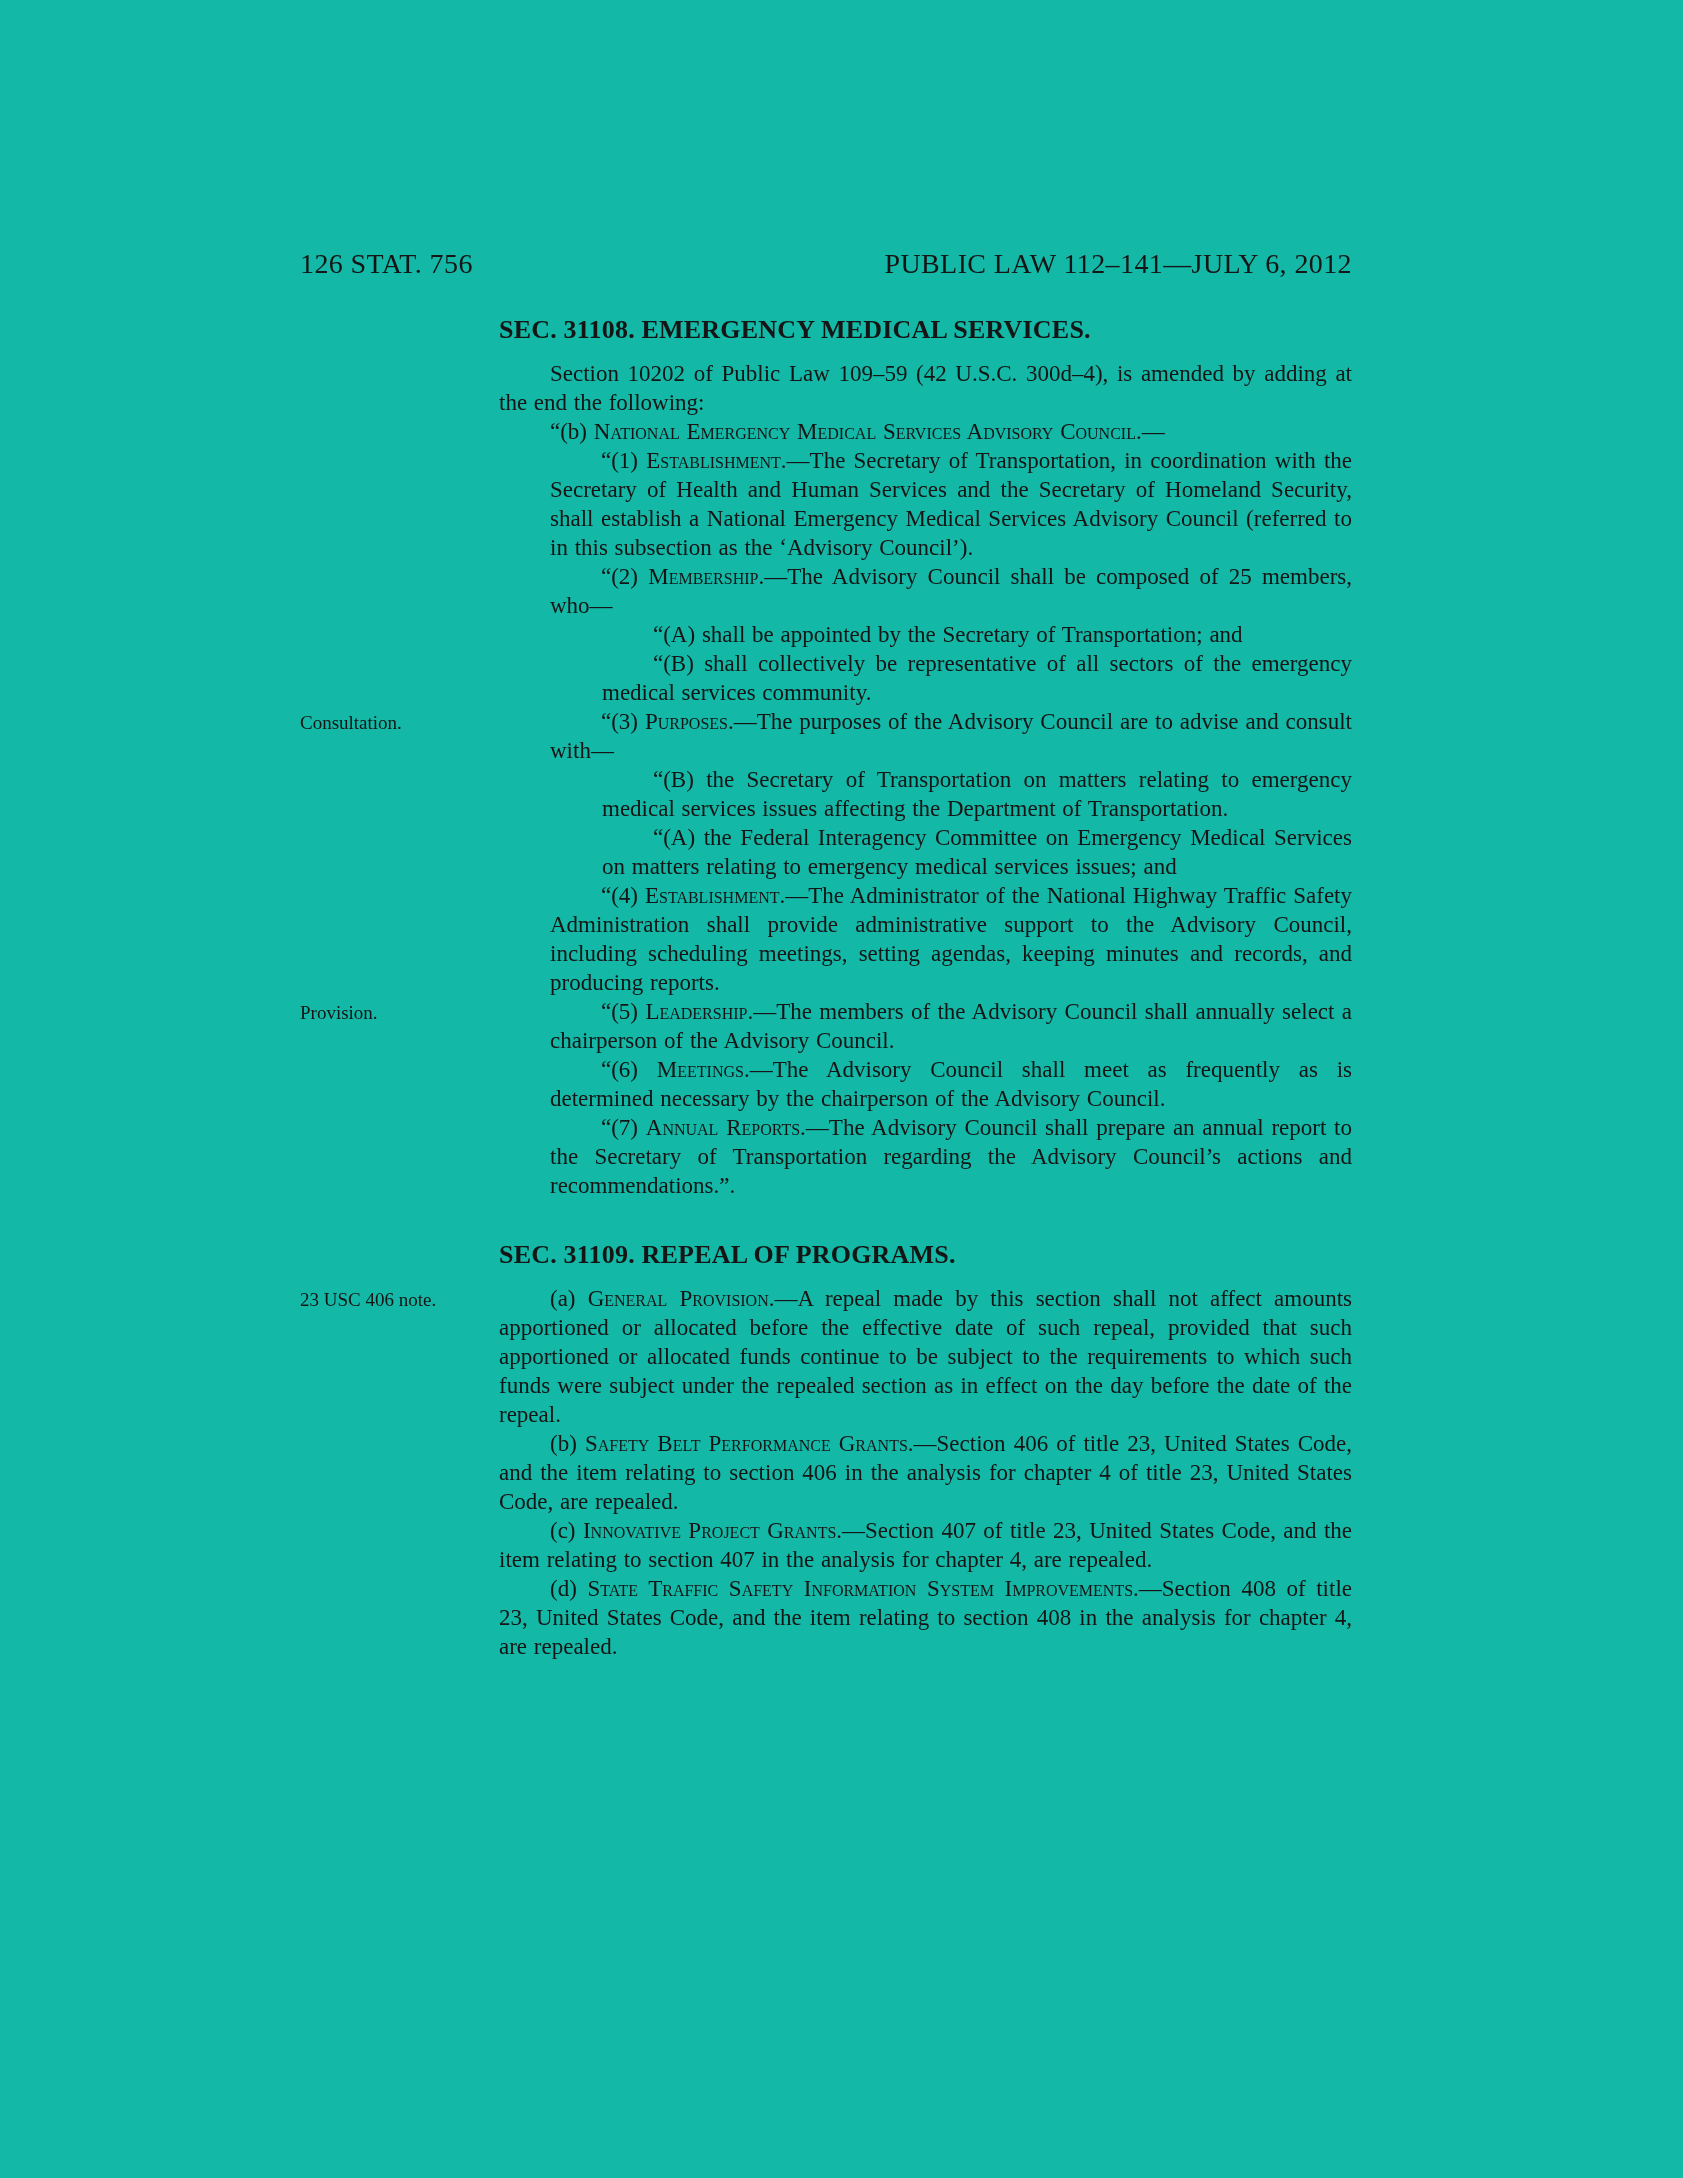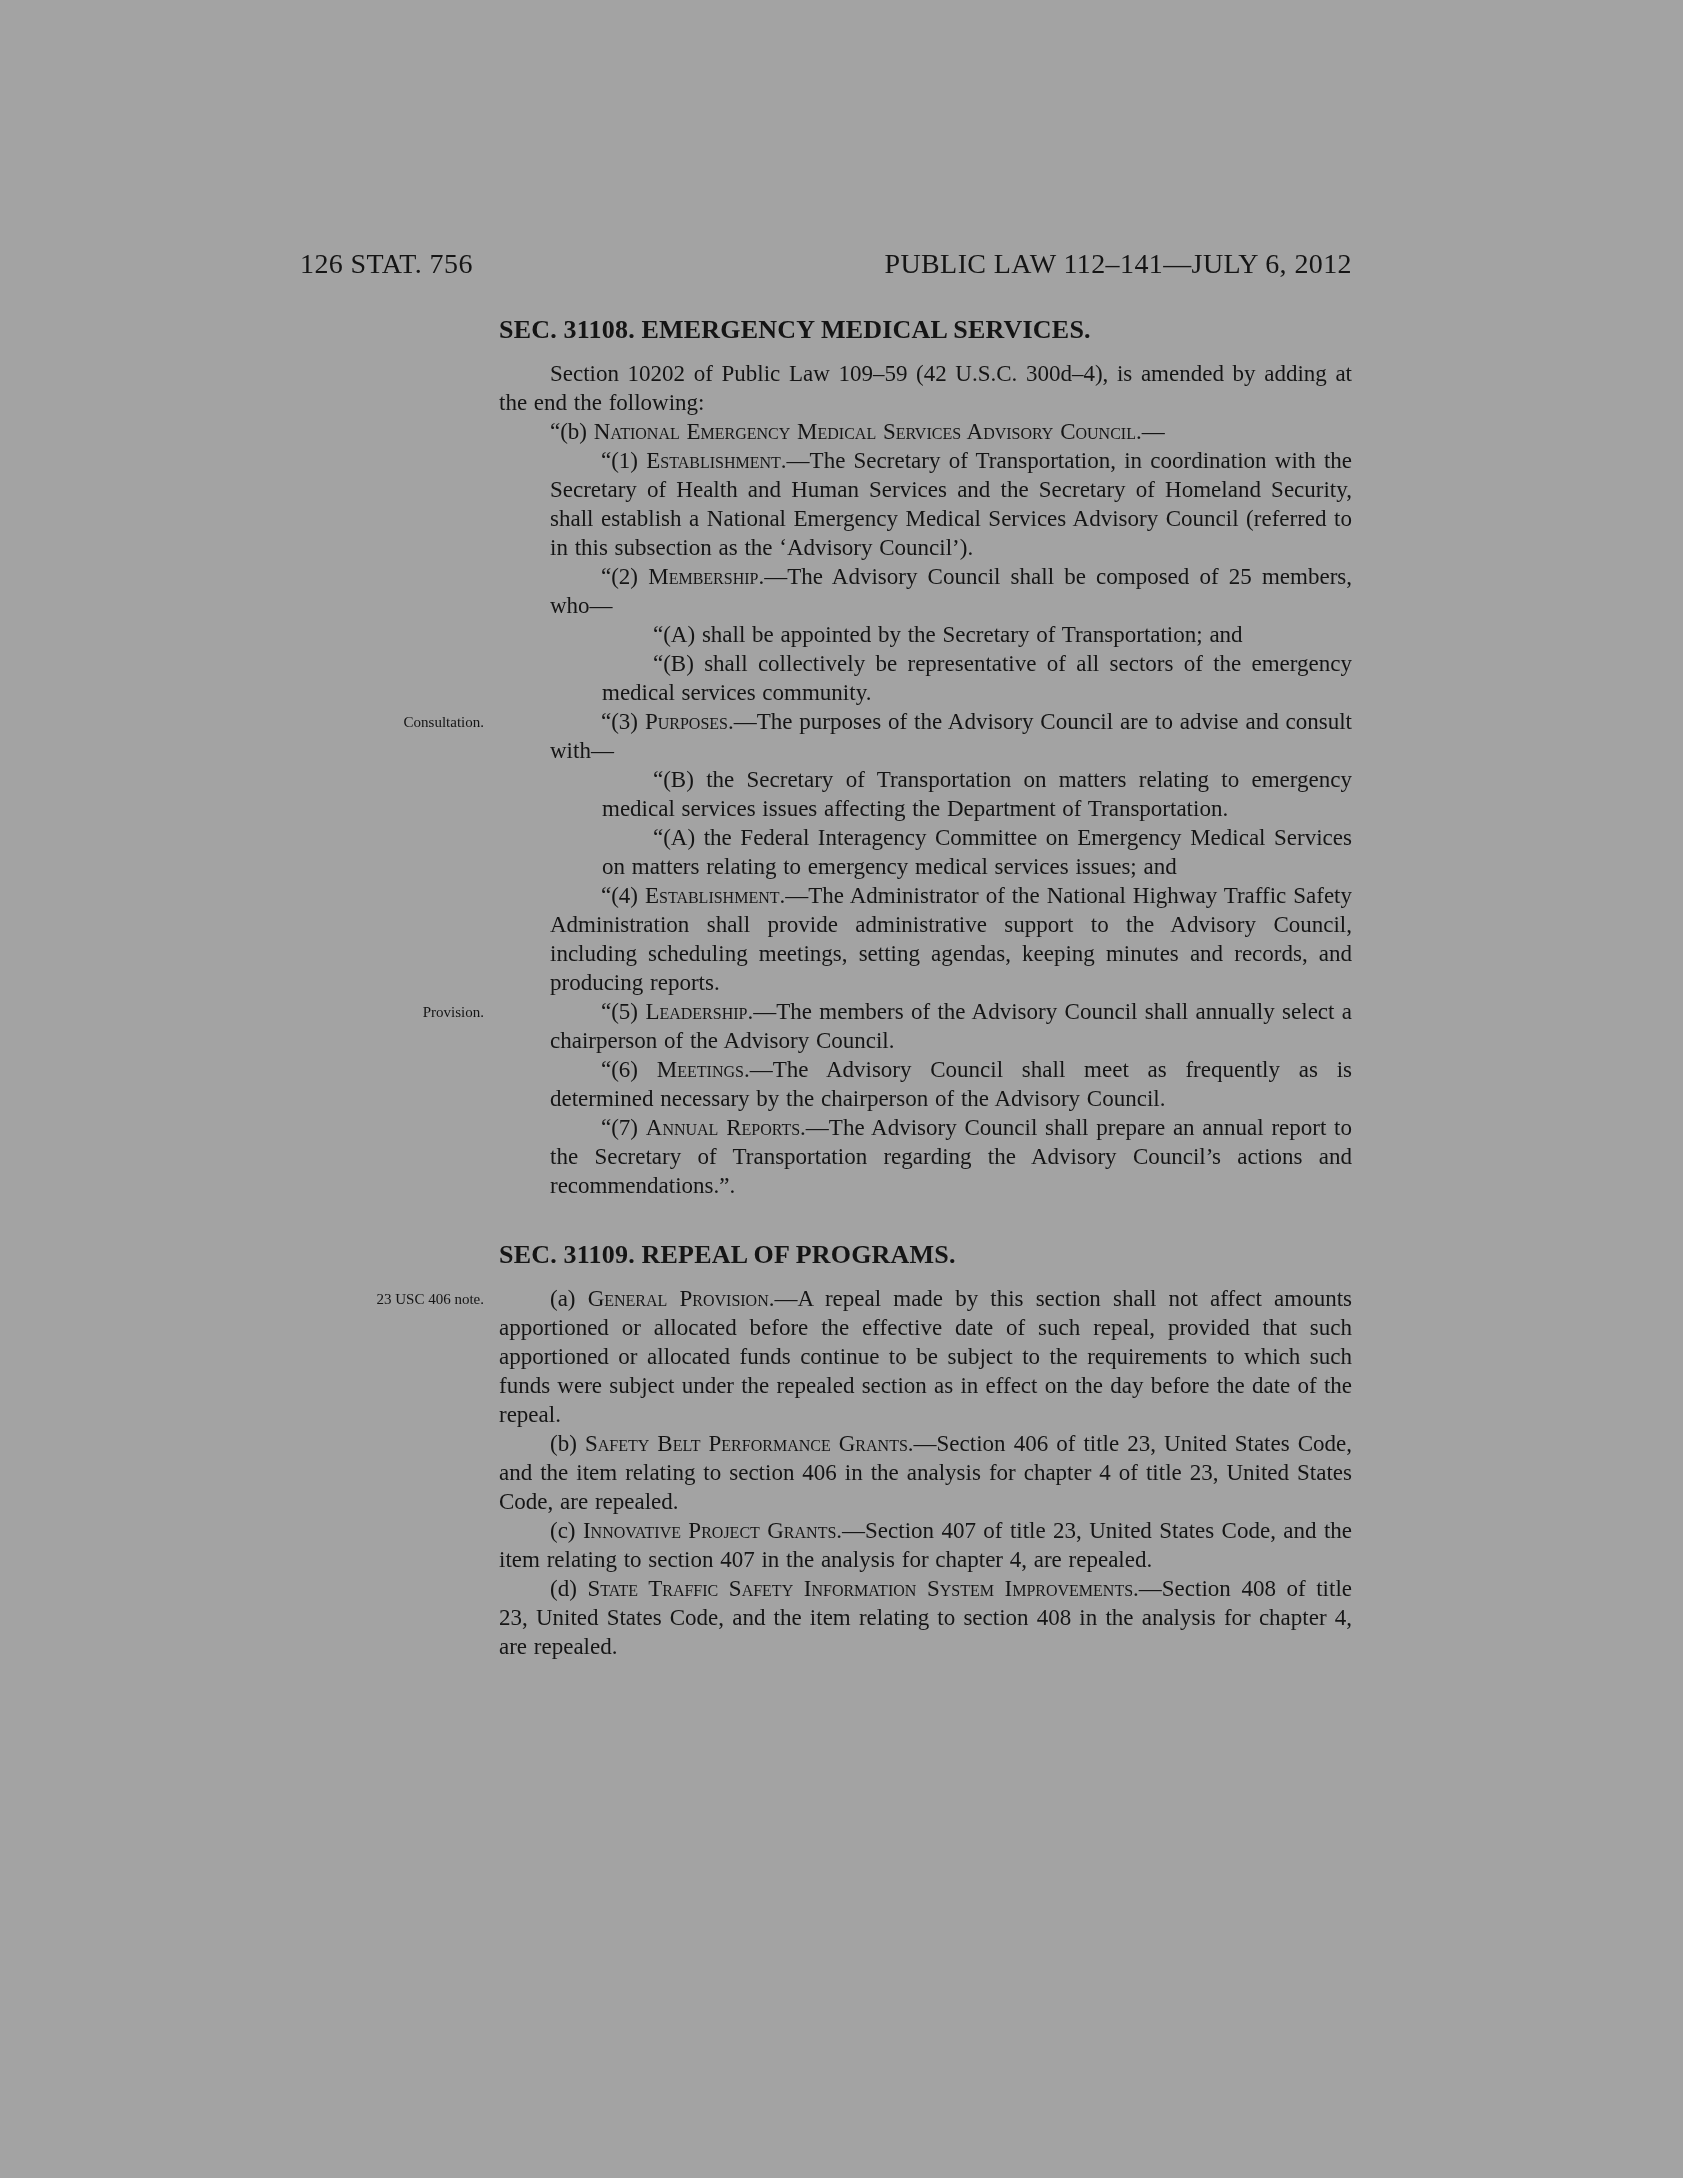--- a/index.html
+++ b/index.html
@@ -4,21 +4,21 @@
 <style>
   html, body {
     margin: 0;
     padding: 0;
     background: #ffffff;
   }
   .page {
     position: relative;
     width: 1683px;
     height: 2178px;
-    background: #a3a3a3;
+    background: #14b8a6;
     color: #151515;
     font-family: "Liberation Serif", "DejaVu Serif", serif;
     overflow: hidden;
   }
   .stat-number {
     position: absolute;
     left: 300px;
     top: 248px;
     font-size: 28px;
     letter-spacing: 0.4px;
@@ -59,23 +59,23 @@
   }
   .lvl0 { padding-left: 0;     text-indent: 51px; }
   .lvl1 { padding-left: 51px;  text-indent: 51px; }
   .lvl2 { padding-left: 103px; text-indent: 51px; }
   .sc { font-variant: small-caps; }
   .margin-note {
     position: absolute;
     left: -199px;
     top: 4px;
     width: 184px;
-    font-size: 15px;
+    font-size: 19px;
     line-height: 23px;
-    text-align: right;
+    text-align: left;
     text-indent: 0;
     word-spacing: 0;
   }
 </style>
 </head>
 <body>
 
 <div class="page">
 
   <div class="stat-number">126 STAT. 756</div>

